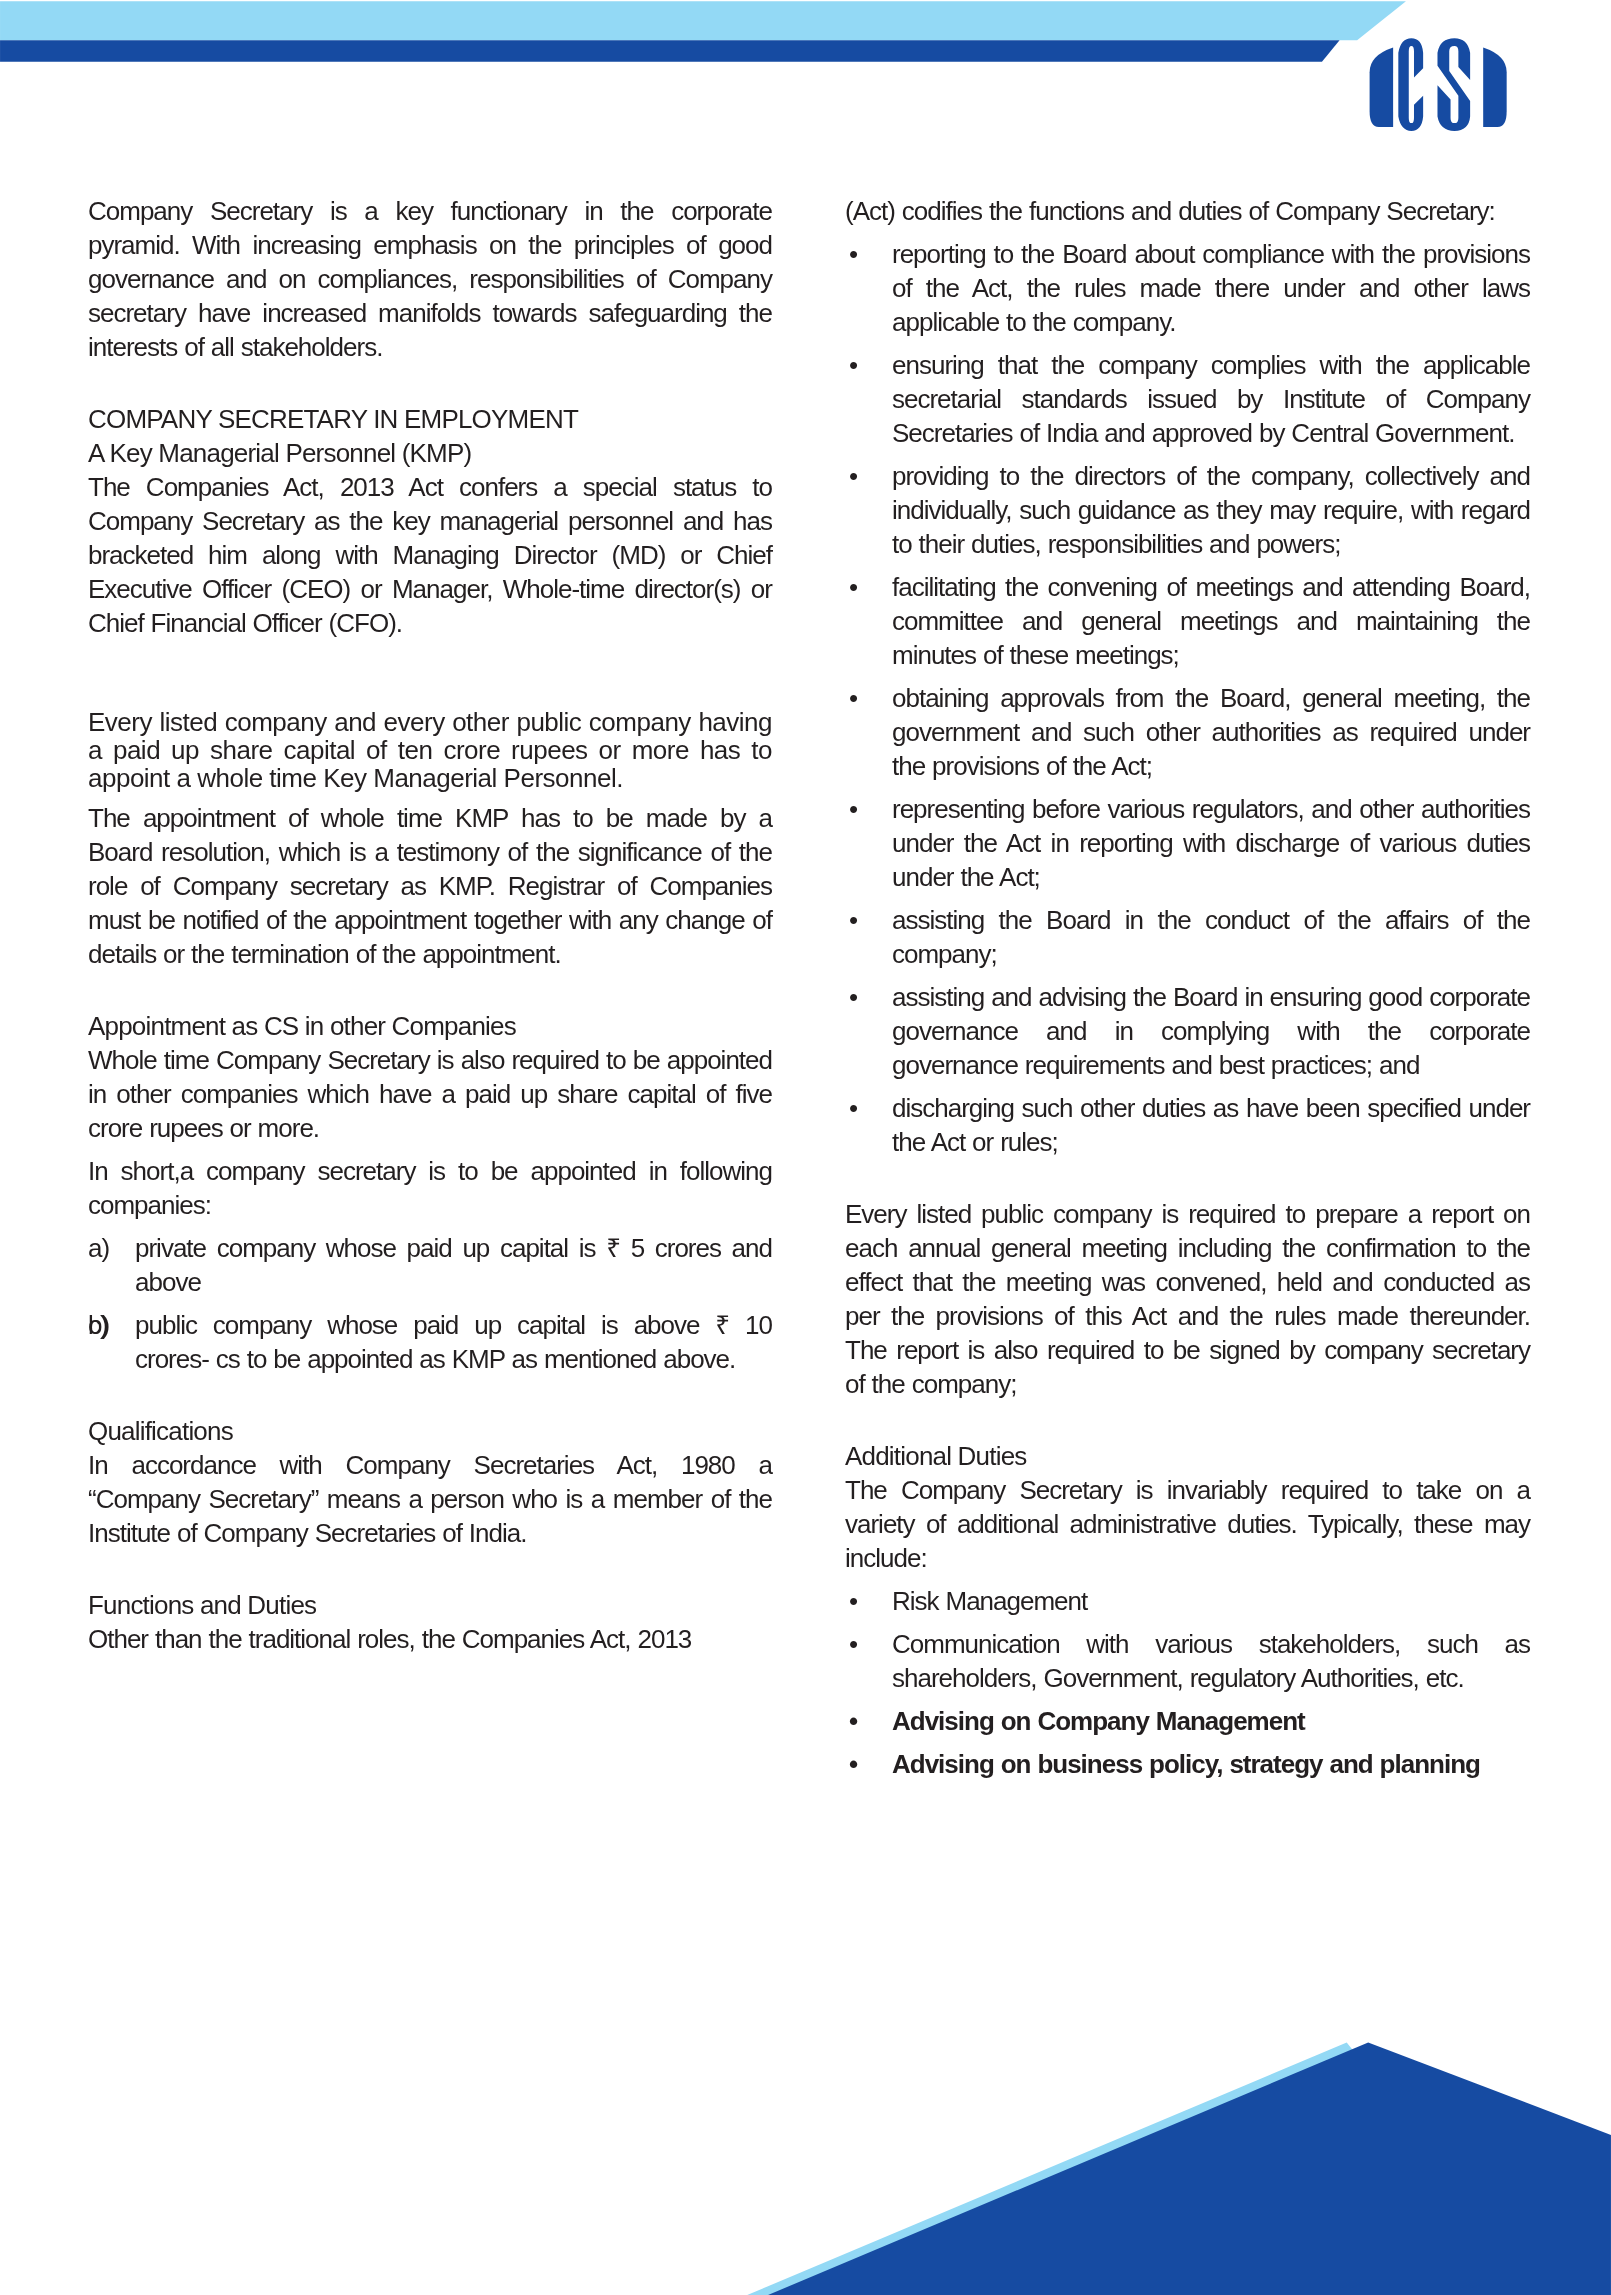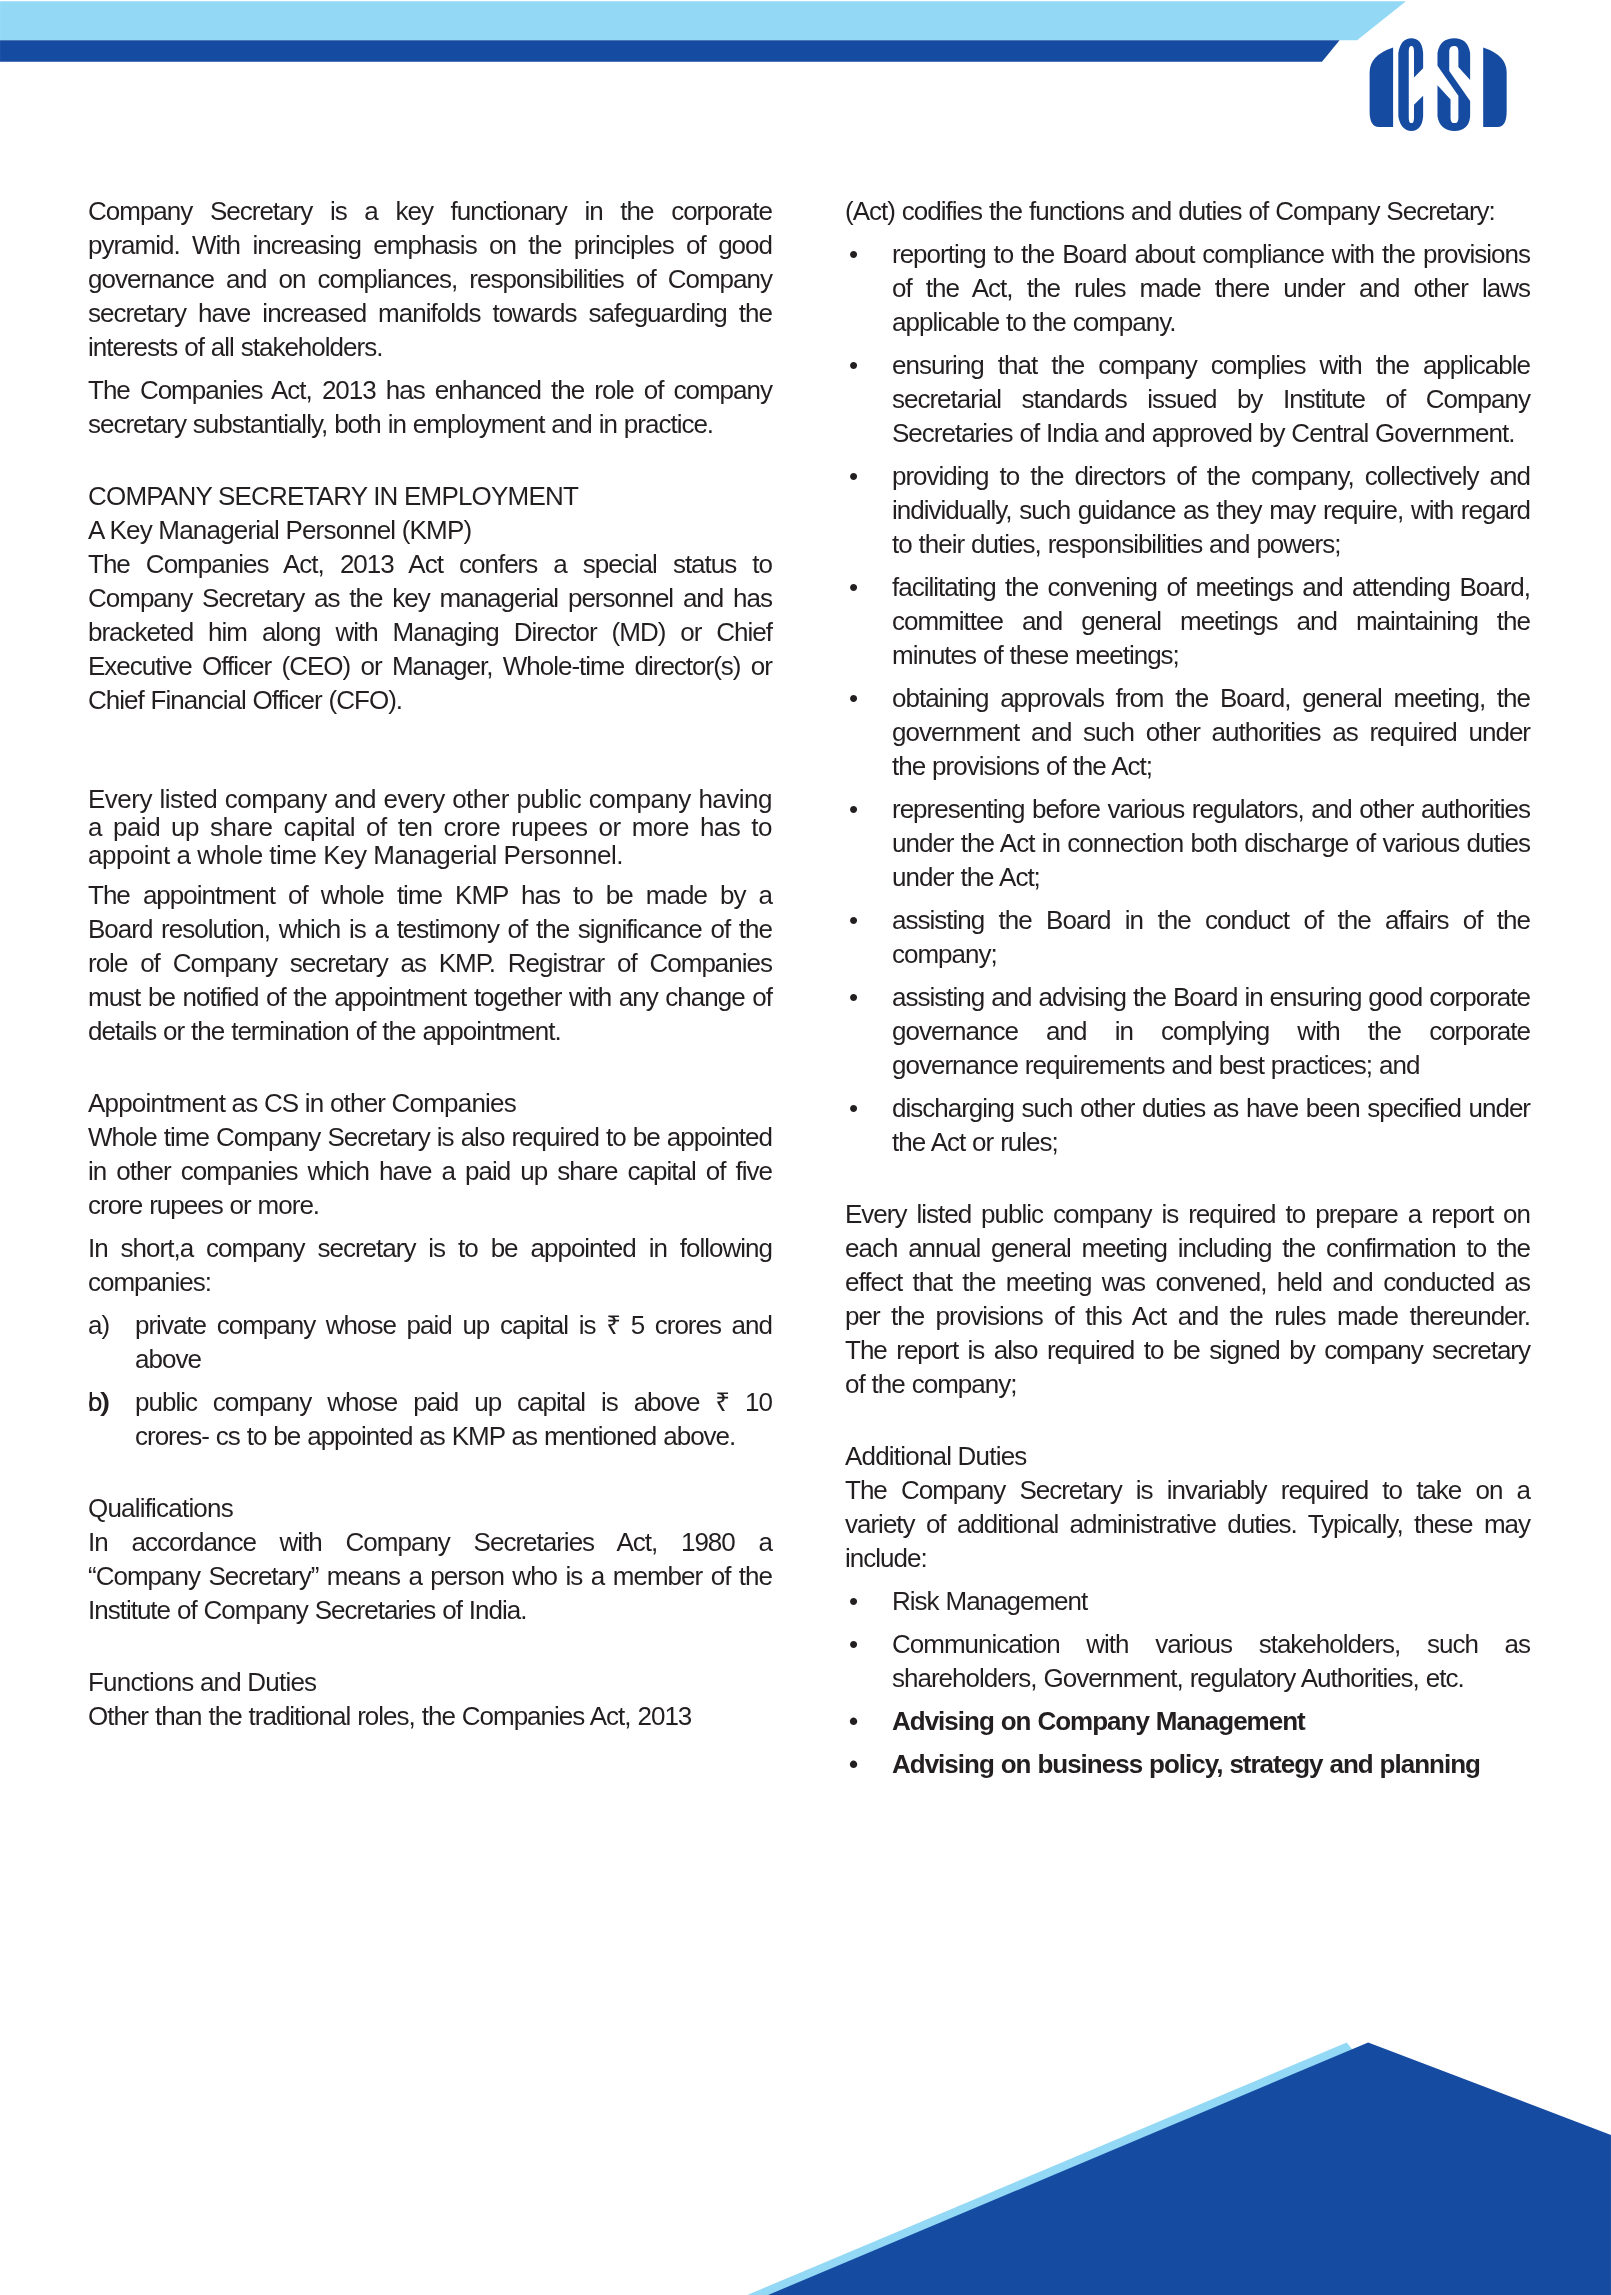--- a/index.html
+++ b/index.html
@@ -41,21 +41,20 @@
 
   <svg class="logo" viewBox="0 0 262 150">
     <path d="M40,22 L40,144 L18,144 Q4,144 4,120 L4,60 Q4,34 40,22 Z" fill="#164ba2"></path>
     <path d="M68,8 Q52,8 48,30 L48,128 Q52,150 68,150 Q84,150 86,128 L86,96 L72,110 L72,130 Q72,138 68,138 Q64,138 64,130 L64,28 Q64,20 68,20 Q72,20 72,28 L72,68 L86,54 L86,30 Q84,8 68,8 Z" fill="#164ba2"></path>
     <path d="M134,8 Q112,8 108,30 L108,50 L140,96 L140,130 Q140,138 134,138 Q128,138 128,130 L128,102 L108,80 L108,128 Q112,150 134,150 Q156,150 158,128 L158,104 L126,58 L126,28 Q126,20 134,20 Q140,20 140,28 L140,52 L158,72 L158,30 Q154,8 134,8 Z" fill="#164ba2"></path>
     <path d="M178,22 L178,144 L200,144 Q214,144 214,120 L214,60 Q214,34 178,22 Z" fill="#164ba2"></path>
   </svg>
 
   <div class="col left">
     <p class="txt para">Company Secretary is a key functionary in the corporate pyramid. With increasing emphasis on the principles of good governance and on compliances, responsibilities of Company secretary have increased manifolds towards safeguarding the interests of all stakeholders.</p>
-    <p class="txt para">The Companies Act, 2013 has enhanced the role of company secretary substantially, both in employment and in practice.</p>
 
     <div class="gap-md"></div>
     <h2 class="heading">COMPANY SECRETARY IN EMPLOYMENT</h2>
     <h3 class="heading">A Key Managerial Personnel (KMP)</h3>
     <p class="txt para">The Companies Act, 2013 Act confers a special status to Company Secretary as the key managerial personnel and has bracketed him along with Managing Director (MD) or Chief Executive Officer (CEO) or Manager, Whole-time director(s) or Chief Financial Officer (CFO).</p>
 
     <div class="gap-lg"></div>
     <p class="boldpara">Every listed company and every other public company having a paid up share capital of ten crore rupees or more has to appoint a whole time Key Managerial Personnel.</p>
     <p class="txt para">The appointment of whole time KMP has to be made by a Board resolution, which is a testimony of the significance of the role of Company secretary as KMP. Registrar of Companies must be notified of the appointment together with any change of details or the termination of the appointment.</p>
 
@@ -87,21 +86,21 @@
   </div>
 
   <div class="col right">
     <p class="txt para">(Act) codifies the functions and duties of Company Secretary:</p>
     <ul class="bul">
       <li class="txt"><span class="marker">•</span><span>reporting to the Board about compliance with the provisions of the Act, the rules made there under and other laws applicable to the company.</span></li>
       <li class="txt"><span class="marker">•</span><span>ensuring that the company complies with the applicable secretarial standards issued by Institute of Company Secretaries of India and approved by Central Government.</span></li>
       <li class="txt"><span class="marker">•</span><span>providing to the directors of the company, collectively and individually, such guidance as they may require, with regard to their duties, responsibilities and powers;</span></li>
       <li class="txt"><span class="marker">•</span><span>facilitating the convening of meetings and attending Board, committee and general meetings and maintaining the minutes of these meetings;</span></li>
       <li class="txt"><span class="marker">•</span><span>obtaining approvals from the Board, general meeting, the government and such other authorities as required under the provisions of the Act;</span></li>
-      <li class="txt"><span class="marker">•</span><span>representing before various regulators, and other authorities under the Act in connection both discharge of various duties under the Act;</span></li>
+      <li class="txt"><span class="marker">•</span><span>representing before various regulators, and other authorities under the Act in reporting with discharge of various duties under the Act;</span></li>
       <li class="txt"><span class="marker">•</span><span>assisting the Board in the conduct of the affairs of the company;</span></li>
       <li class="txt"><span class="marker">•</span><span>assisting and advising the Board in ensuring good corporate governance and in complying with the corporate governance requirements and best practices; and</span></li>
       <li class="txt"><span class="marker">•</span><span>discharging such other duties as have been specified under the Act or rules;</span></li>
     </ul>
 
     <div class="gap-md"></div>
     <p class="txt para">Every listed public company is required to prepare a report on each annual general meeting including the confirmation to the effect that the meeting was convened, held and conducted as per the provisions of this Act and the rules made thereunder. The report is also required to be signed by company secretary of the company;</p>
 
     <div class="gap-md"></div>
     <h3 class="heading">Additional Duties</h3>

